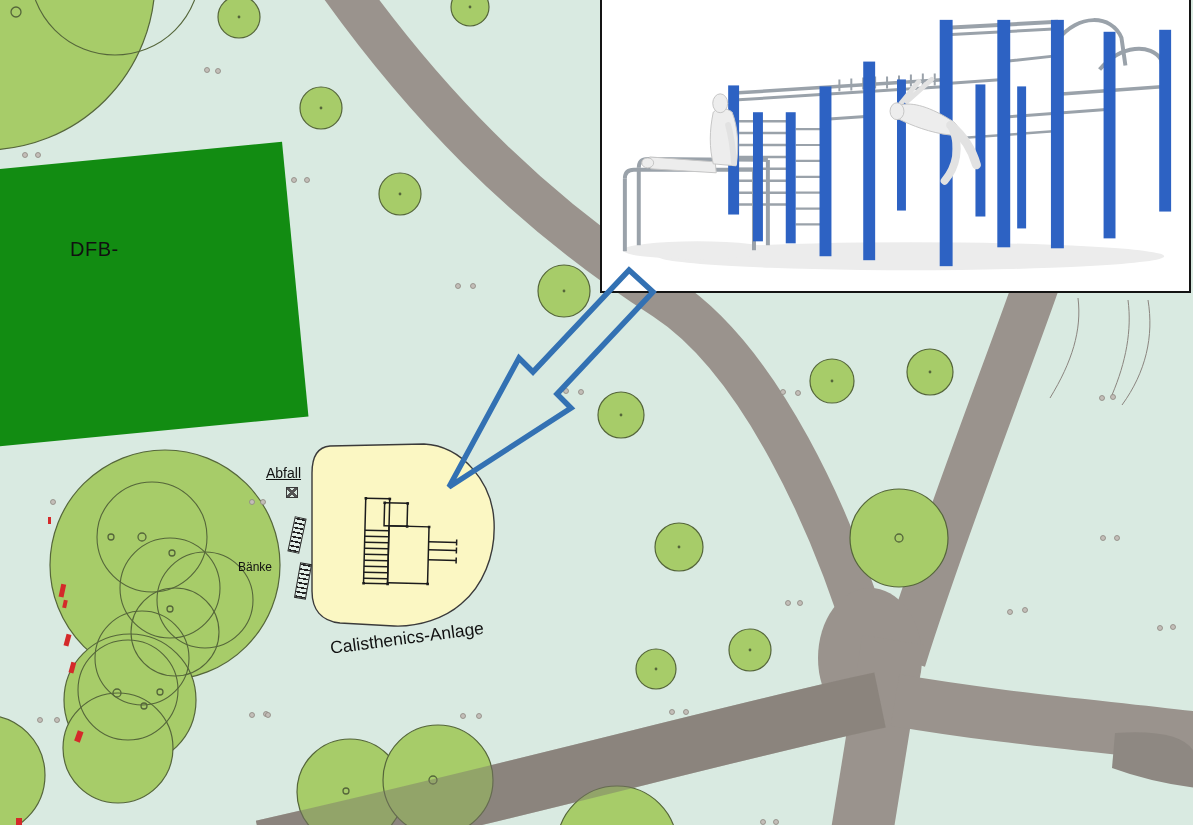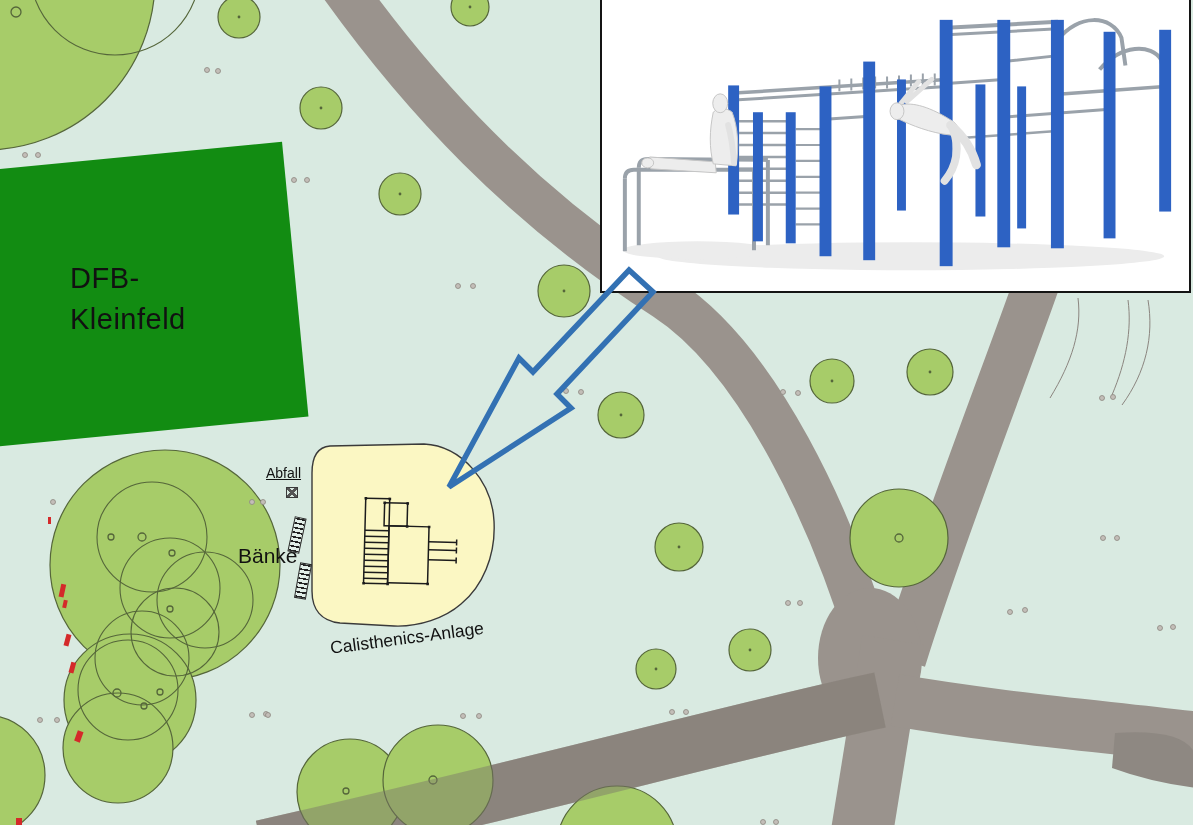--- a/index.html
+++ b/index.html
@@ -18,26 +18,26 @@
   .to{fill:none;stroke:var(--tree-line);stroke-width:1.1;}
   .tk{fill:none;stroke:var(--tree-line);stroke-width:1.3;}
   .cd{fill:var(--tree-line);}
   .rm{fill:var(--red);}
   .dot{fill:#c3beb8;stroke:#8d8880;stroke-width:0.8;}
   .hair{fill:none;stroke:#8b857f;stroke-width:1;}
   .overlaypath{stroke:rgba(122,115,107,0.45);fill:none;}
 
   .field{position:absolute;left:-36px;top:157px;width:332px;height:276px;
          background:var(--field);transform:rotate(-5.5deg);}
-  .fieldlabel{position:absolute;left:70px;top:258px;font-size:29px;line-height:41px;
+  .fieldlabel{position:absolute;left:70px;top:229px;font-size:20px;line-height:41px;
               color:var(--ink);letter-spacing:0.5px;}
 
   .lbl{position:absolute;color:var(--ink);white-space:nowrap;}
   .abfall{left:266px;top:465px;font-size:14px;text-decoration:underline;}
-  .baenke{left:238px;top:544px;font-size:21px;}
+  .baenke{left:238px;top:560px;font-size:12px;}
   .anlage{left:329px;top:638px;font-size:17.5px;transform:rotate(-7.5deg);transform-origin:0 0;}
 
   .trash{position:absolute;left:286px;top:487px;width:12px;height:11px;
          border:1.5px solid #3a3a3a;
          background:linear-gradient(45deg,transparent 40%,#555 40%,#555 60%,transparent 60%),
                     linear-gradient(-45deg,transparent 40%,#555 40%,#555 60%,transparent 60%);}
   .bench{position:absolute;width:12px;height:36px;border:1px solid #2a2a2a;
          background:repeating-linear-gradient(0deg,#222 0 1.6px,rgba(255,255,255,0.25) 1.6px 4.6px);}
   .bench.b1{left:291px;top:517px;transform:rotate(12deg);}
   .bench.b2{left:297px;top:563px;transform:rotate(10deg);}
@@ -182,21 +182,20 @@
       <circle class="dot" cx="252" cy="715" r="2.5"></circle>
         <circle class="dot" cx="268" cy="715" r="2.5"></circle>
       <circle class="dot" cx="763" cy="822" r="2.5"></circle>
         <circle class="dot" cx="776" cy="822" r="2.5"></circle>
     </g>
   </svg>
 
   <div class="field"></div>
   <div class="fieldlabel">
     <div>DFB-</div>
-    <div>Kleinfeld</div>
   </div>
 
   <svg class="layer" width="1193" height="825" viewBox="0 0 1193 825">
     <path class="blob" d="M330,446 L424,444 C462,446 492,482 494,521 C496,556 482,587 461,604
              C445,618 419,627 394,626 L340,623 C321,621 312,609 312,591
              L312,473 C312,456 318,447 330,446 Z"></path>
     <g transform="translate(358,489) rotate(1.5)">
       <rect class="plan" x="8" y="9" width="24" height="85"></rect>
       <path class="plan" d="M8,41 H32 M8,47 H32 M8,53 H32 M8,59 H32 M8,65 H32 M8,71 H32 M8,77 H32 M8,83 H32 M8,89 H32"></path>
       <rect class="plan" x="27" y="13" width="23" height="23"></rect>

